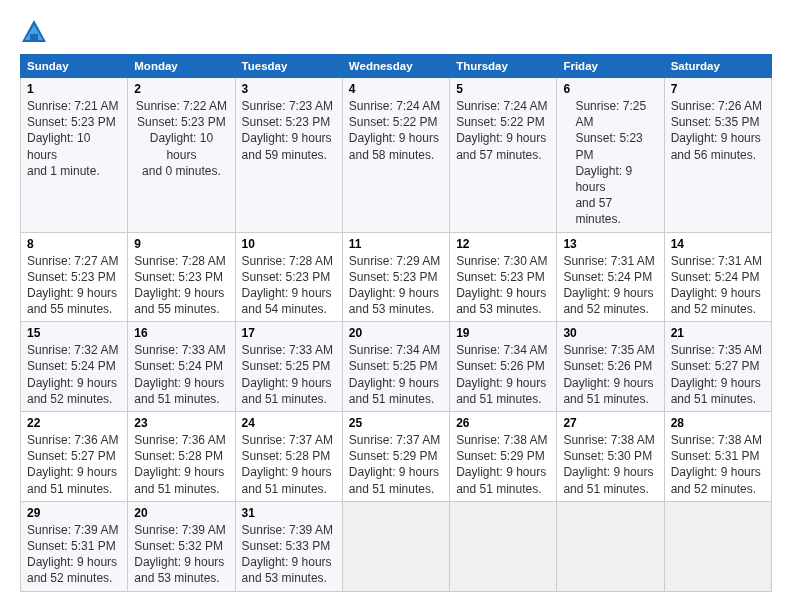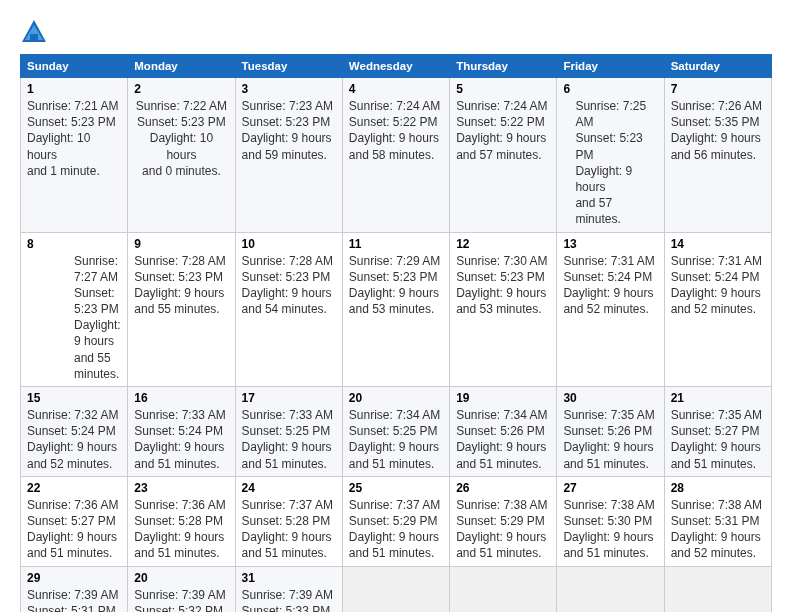--- a/index.html
+++ b/index.html
@@ -184,21 +184,21 @@
             <span class="day-num">7</span>
             <div class="cell-text" style="white-space: pre-line;">Sunrise: 7:26 AM
 Sunset: 5:35 PM
 Daylight: 9 hours
 and 56 minutes.</div>
           </td>
         </tr>
         <tr>
           <td>
             <span class="day-num">8</span>
-            <div class="cell-text" style="white-space: pre-line; margin-left: 47px;">Sunrise: 7:27 AM
+            <div class="cell-text" style="white-space: pre-line;">Sunrise: 7:27 AM
 Sunset: 5:23 PM
 Daylight: 9 hours
 and 55 minutes.</div>
           </td>
           <td>
             <span class="day-num">9</span>
             <div class="cell-text" style="white-space: pre-line;">Sunrise: 7:28 AM
 Sunset: 5:23 PM
 Daylight: 9 hours
 and 55 minutes.</div>

